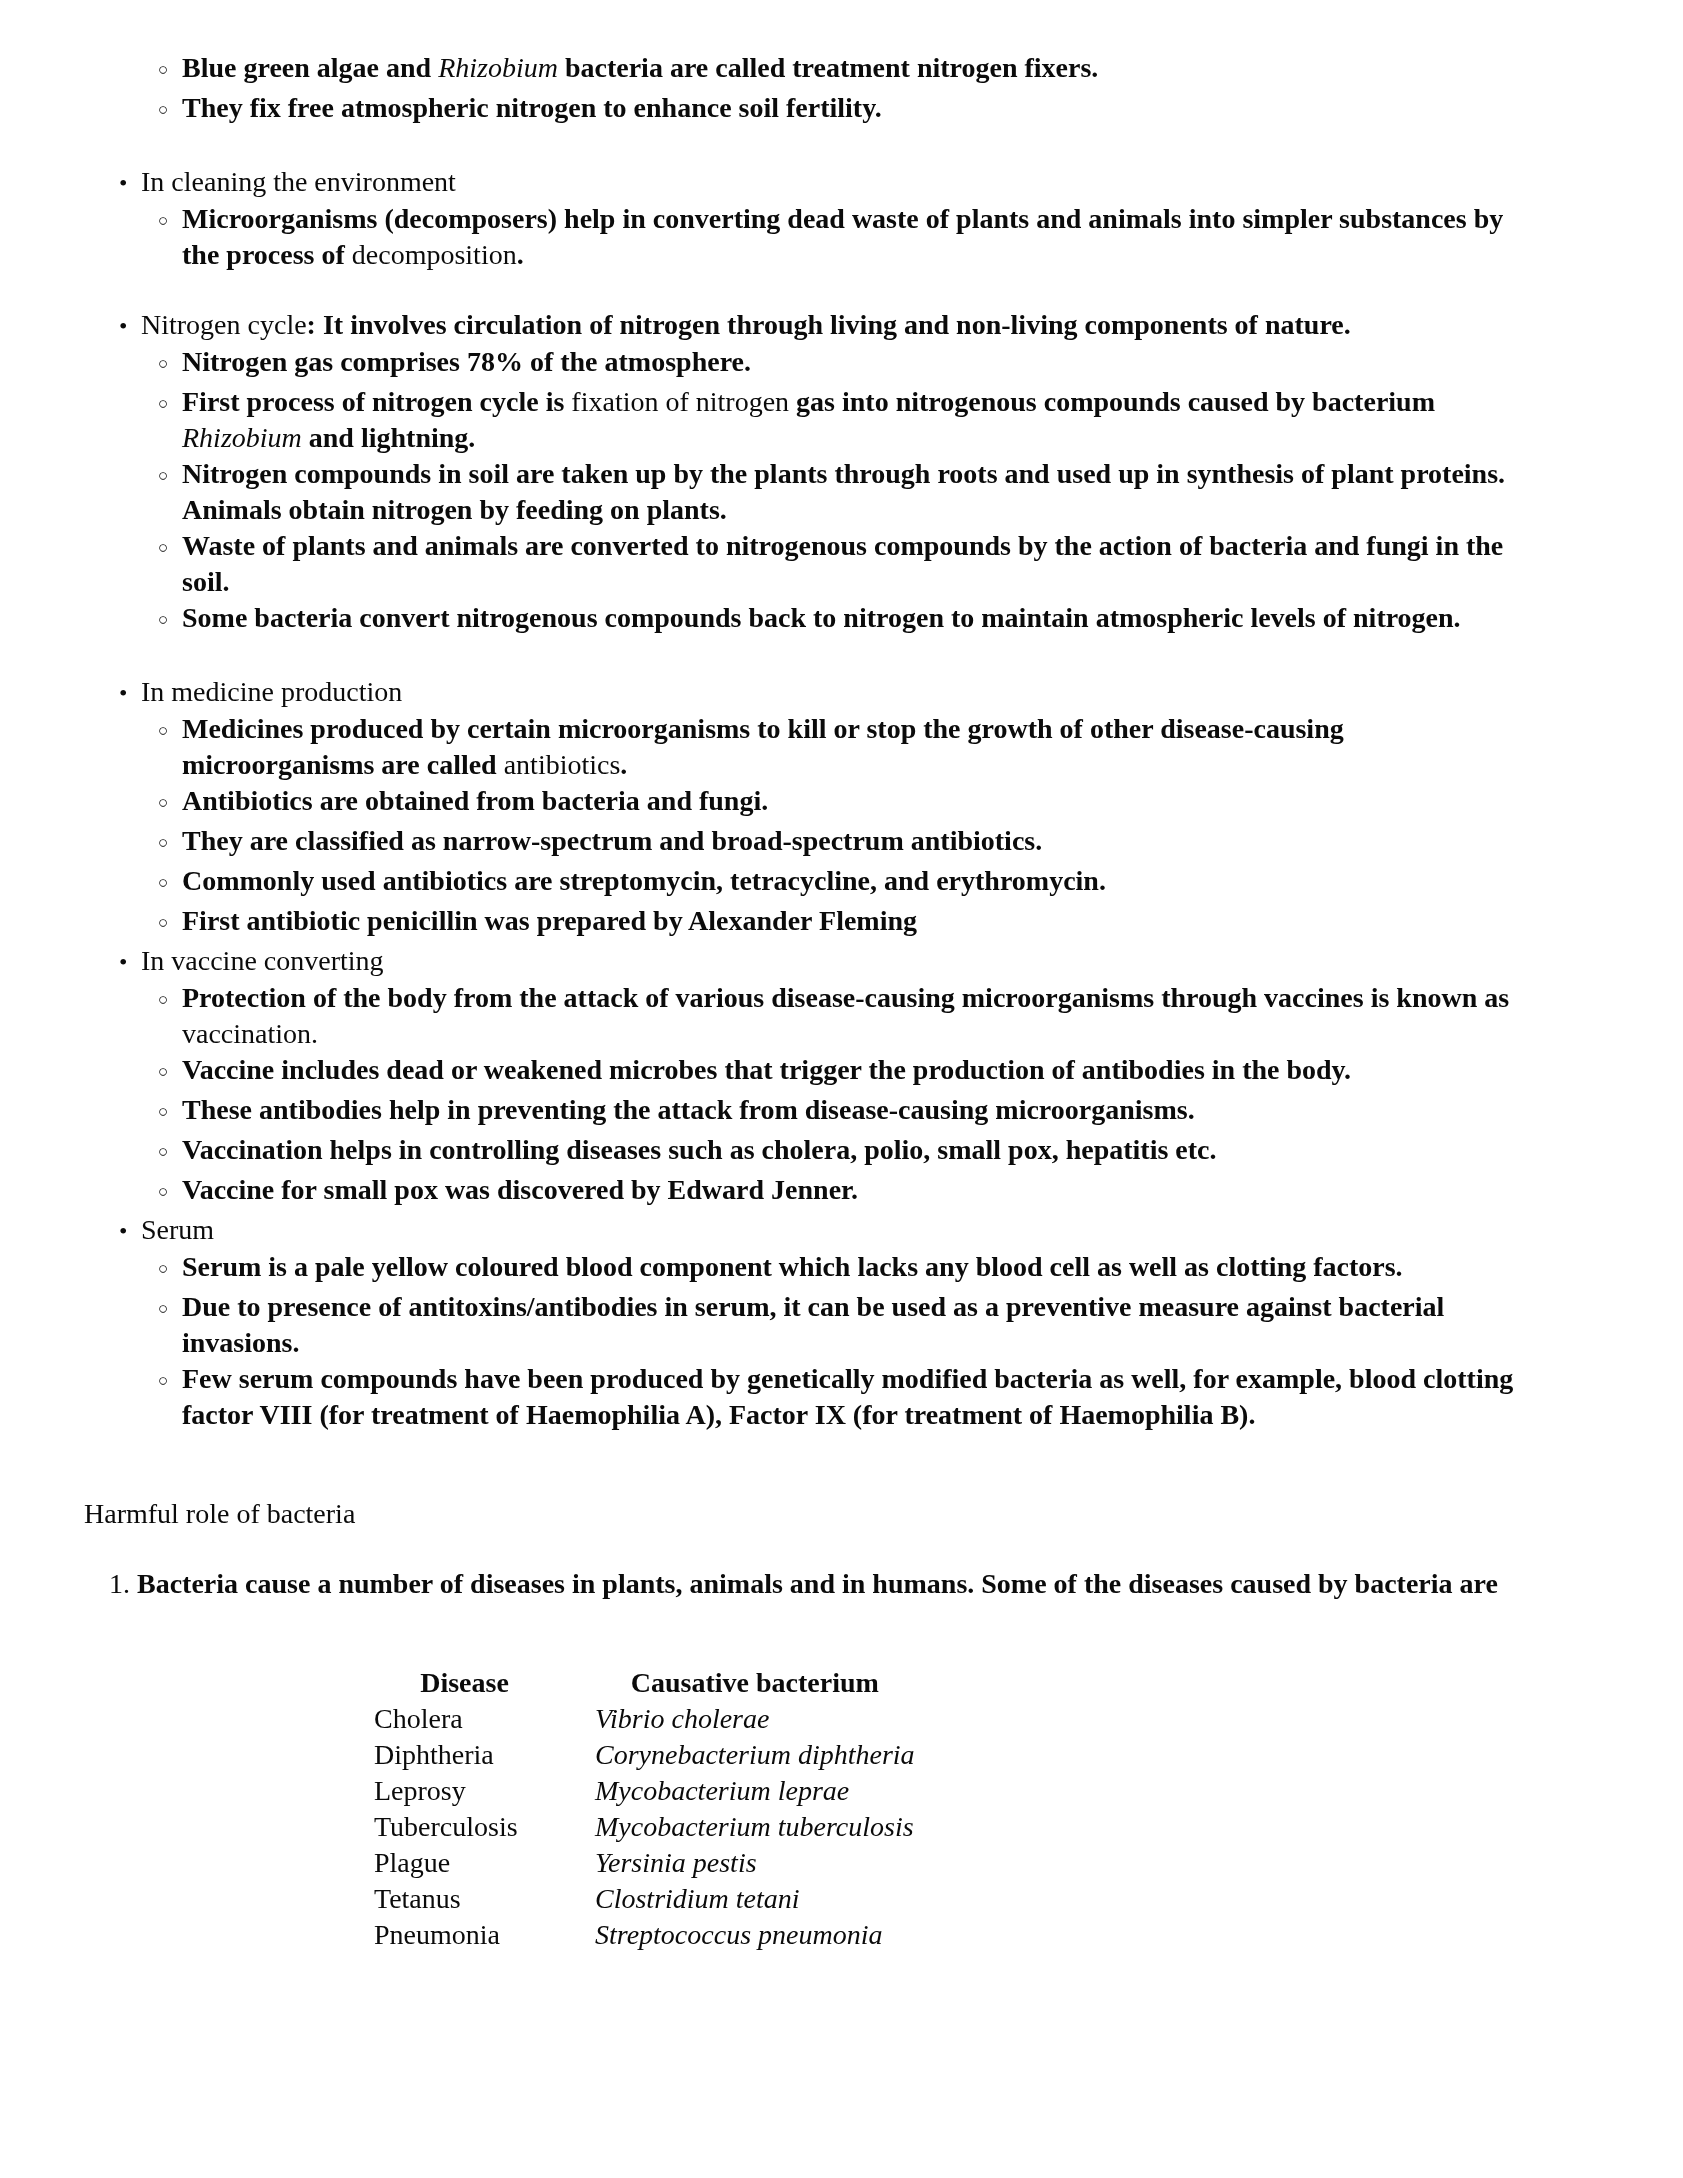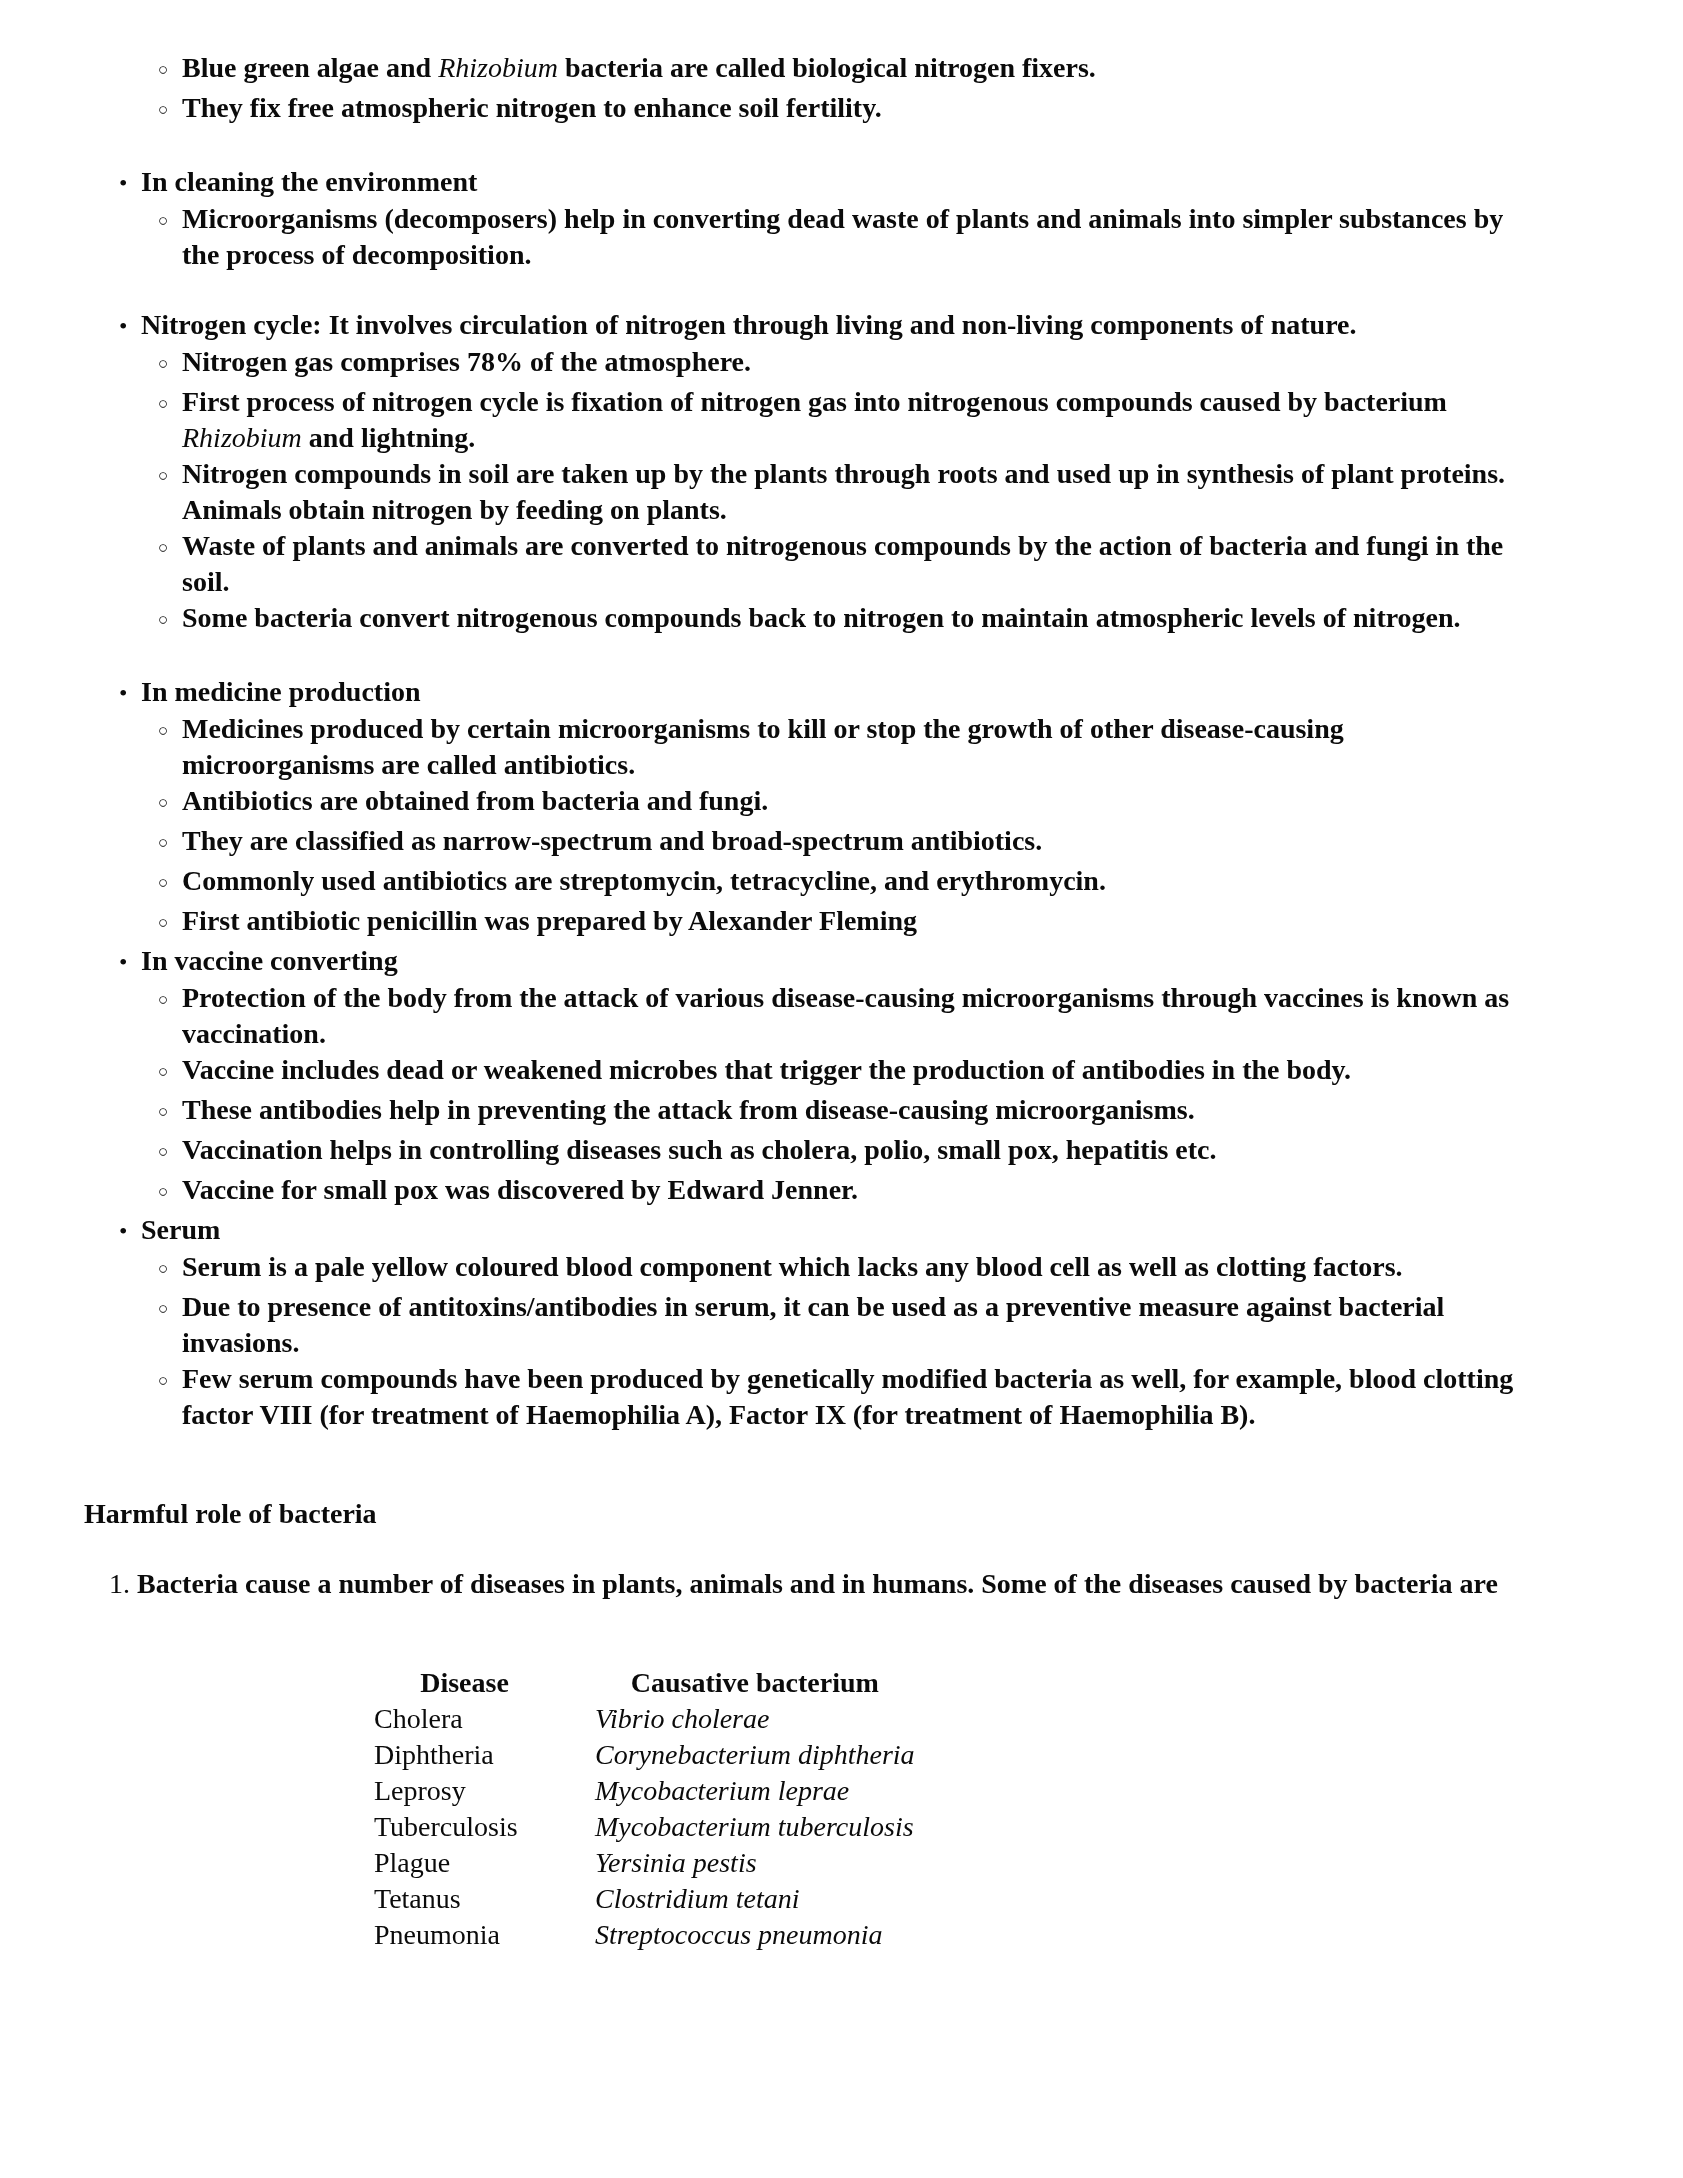--- a/index.html
+++ b/index.html
@@ -33,21 +33,21 @@
     display: inline-block;
   }
 
   .h1 { margin-left: 84px; }
 
   .num { margin-left: 109px; }
   .num .marker { width: 28px; }
   .num .txt { text-align: justify; text-align-last: left; }
 
   .sg-n { font-weight: 700; font-style: normal; }
-  .sg-b { font-weight: 700; margin-top: 48px; }
+  .sg-b { font-weight: 400; margin-top: 48px; }
   .sg-i { font-style: italic; }
 
   .gap { height: 34px; }
   .gap-lg { height: 63px; }
 
   .disease-table {
     margin-left: 374px;
     border-collapse: collapse;
   }
   .disease-table th, .disease-table td {
@@ -61,21 +61,21 @@
   td.disease { min-width: 163px; padding-right: 18px; margin-top: 47px; }
   td.bacterium { font-style: italic; padding-left: 40px; }
 </style>
 </head>
 <body>
 
 <div class="page">
   <div id="doc">
       <div class="row sub">
         <span class="marker circ">○</span>
-        <span class="txt"><span class="sg-n">Blue green algae and </span><span class="sg-i">Rhizobium</span><span class="sg-n"> bacteria are called biological nitrogen fixers.</span></span>
+        <span class="txt"><span class="sg-n">Blue green algae and </span><span class="sg-i">Rhizobium</span><span class="sg-n"> bacteria are called treatment nitrogen fixers.</span></span>
       </div>
       <div class="row sub">
         <span class="marker circ">○</span>
         <span class="txt"><span class="sg-n">They fix free atmospheric nitrogen to enhance soil fertility.</span></span>
       </div>
       <div class="gap"></div>
       <div class="row main">
         <span class="marker disc">•</span>
         <span class="txt"><span class="sg-b">In cleaning the environment</span></span>
       </div>

